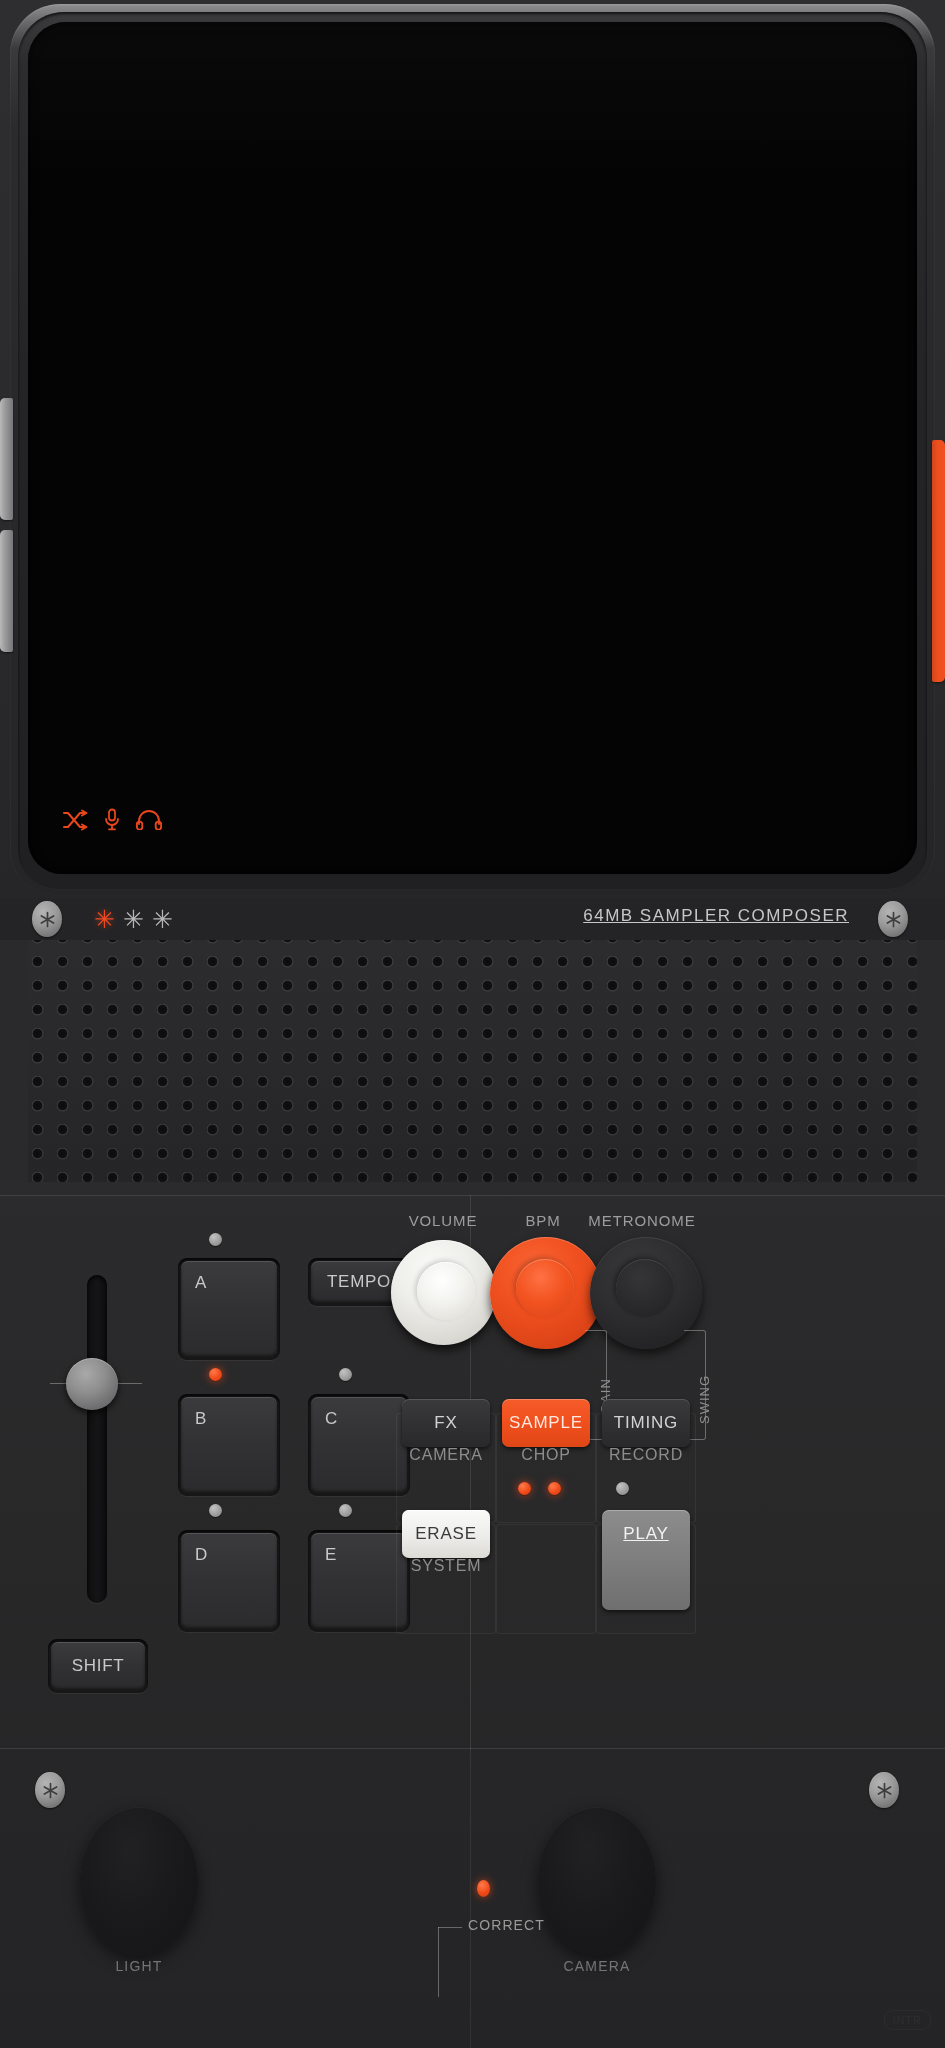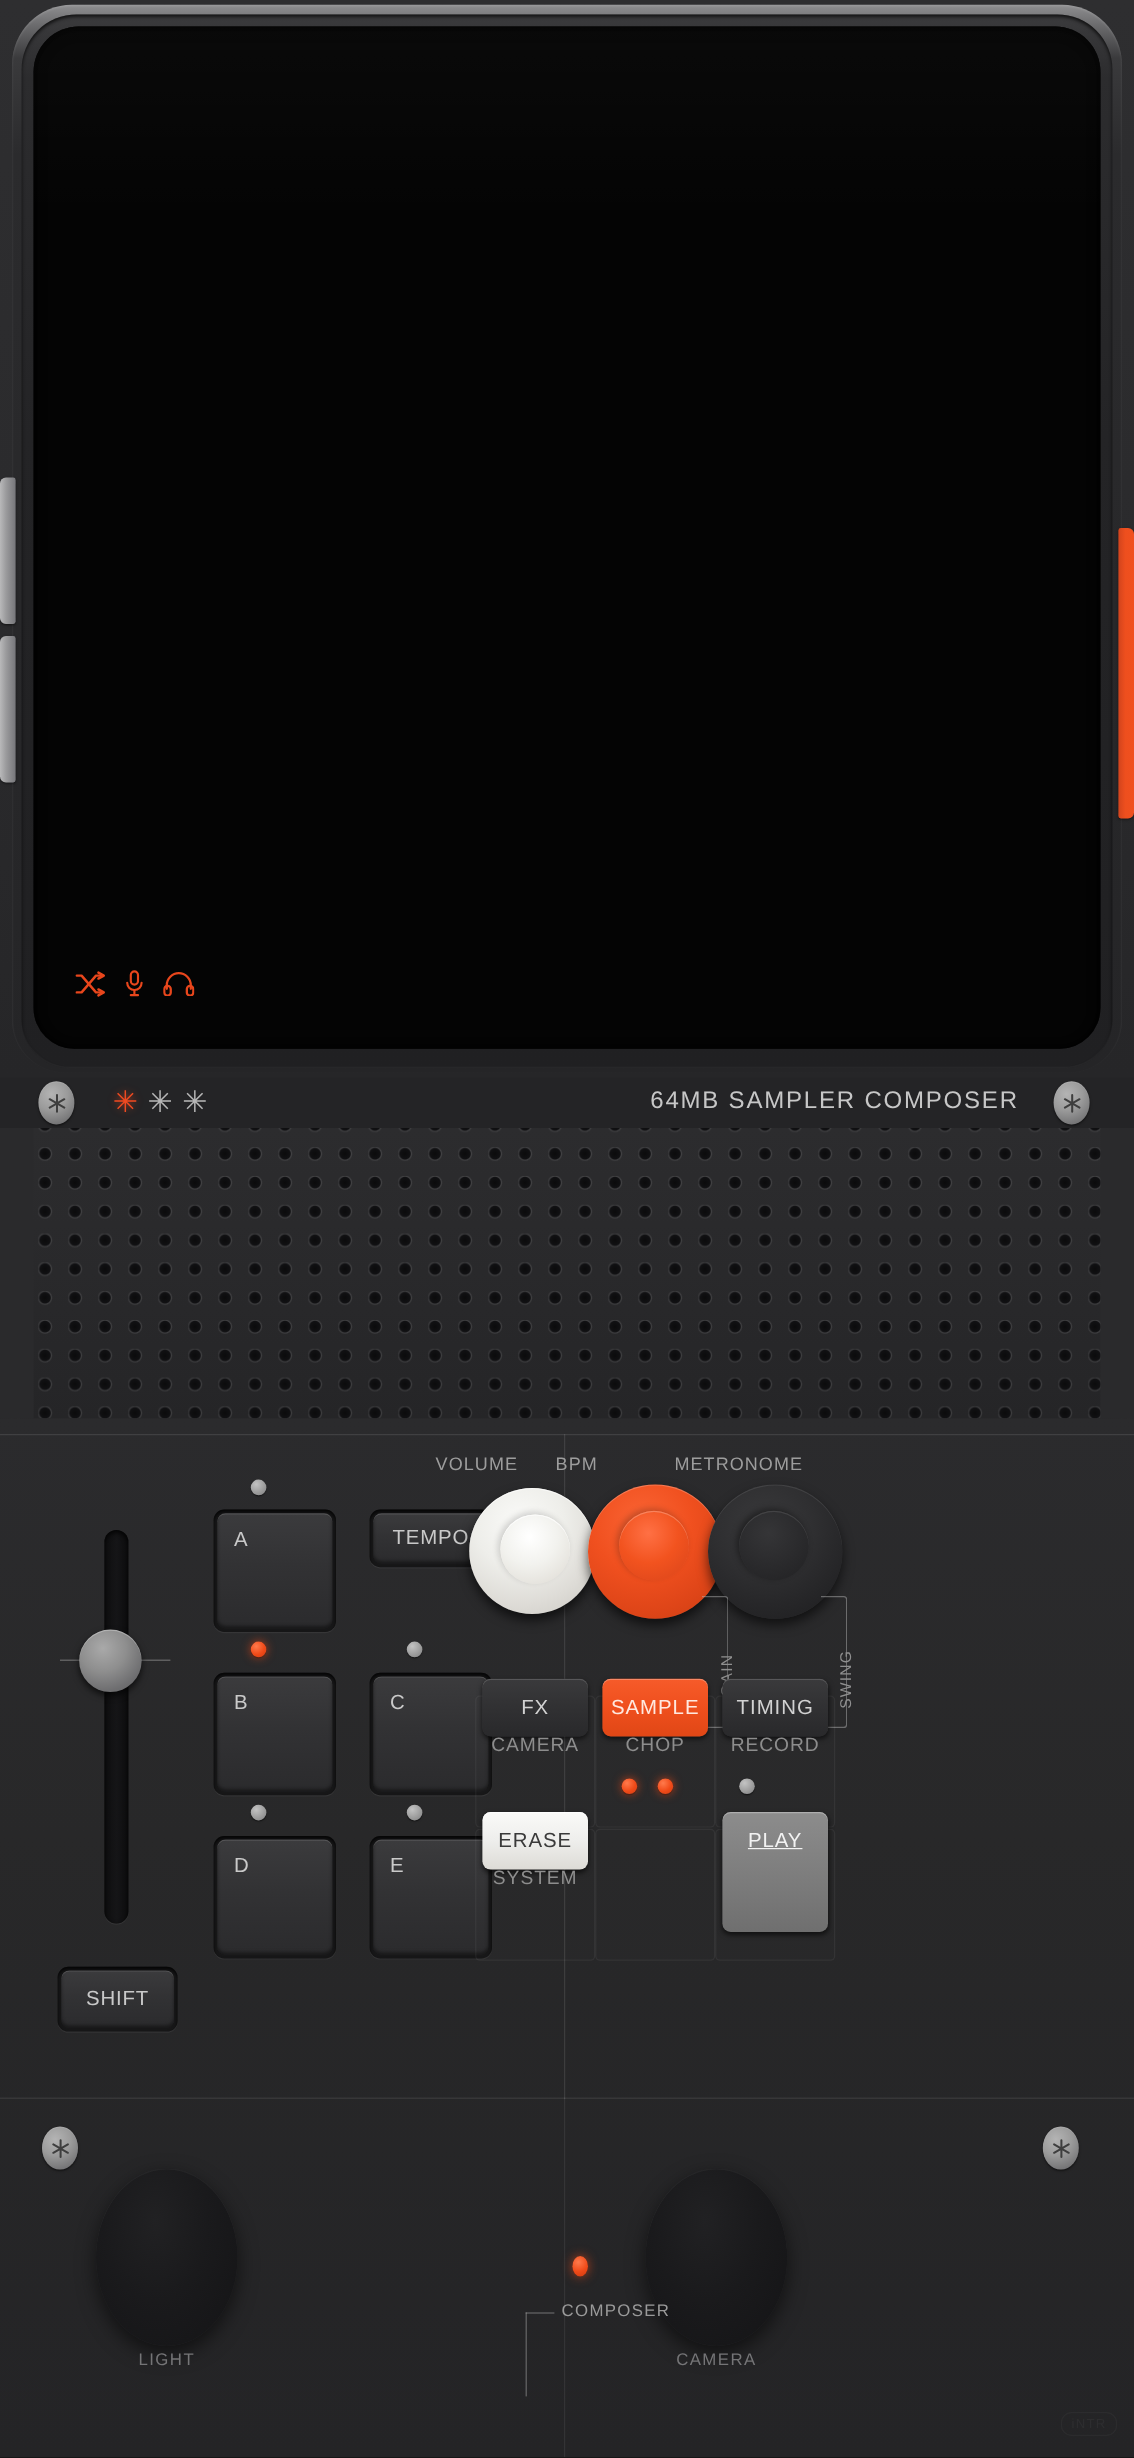--- a/index.html
+++ b/index.html
@@ -132,25 +132,26 @@
     height: 34px;
   }
   .ast { font-size: 25px; line-height: 1; font-family: "Liberation Sans", sans-serif; }
   .ast-on  { color: #ee4a21; text-shadow: 0 0 6px rgba(238,74,33,0.55); }
   .ast-off { color: #b6b6b6; }
 
   #brand-text {
     position: absolute;
     right: 96px;
     top: 8px;
-    font-size: 20px;
+    font-size: 17px;
     letter-spacing: 1.5px;
     color: #c7c7c7;
     white-space: nowrap;
     font-family: "Liberation Sans", sans-serif;
+    text-decoration: underline;
   }
 
   
   #grille {
     position: absolute;
     left: 0; top: 940px;
     width: 945px; height: 242px;
     background:
       radial-gradient(circle at 5.5px 5.5px, #0b0b0c 0px, #111113 4.4px, rgba(120,120,122,0.30) 5.3px, rgba(0,0,0,0) 6.4px)
       0 0 / 25px 24px,
@@ -258,20 +259,21 @@
     box-shadow: 0 1px 1px rgba(0,0,0,0.5);
   }
   .led-red {
     background: radial-gradient(circle at 35% 30%, #ff7a4c, #f04a18 55%, #d13c12 100%);
     box-shadow: 0 0 8px rgba(240,74,24,0.75), 0 1px 1px rgba(0,0,0,0.5);
   }
 
   
   .knob-label {
     position: absolute;
+    text-align: center;
     font-size: 15px;
     letter-spacing: 0.9px;
     color: #9d9d9d;
     width: 160px;
   }
   .knob {
     position: absolute;
     width: 105px; height: 105px;
     border-radius: 50%;
   }
@@ -615,17 +617,17 @@
 
     <div class="lens" style="left:80px; top:625px; width:118px; height:148px;"></div>
     <div class="lens-caption" style="left:49px; top:740px;">LIGHT</div>
 
     <div class="lens" style="left:538px; top:625px; width:118px; height:148px;"></div>
     <div class="lens-caption" style="left:507px; top:740px;">CAMERA</div>
 
     <div id="kbd-led"></div>
     <div id="kbd-leader-h"></div>
     <div id="kbd-leader-v"></div>
-    <div id="kbd-label">COMPOSER</div>
+    <div id="kbd-label">CORRECT</div>
 
     <div id="watermark">iNTR</div>
   </div>
 </div>
 
 </body></html>

